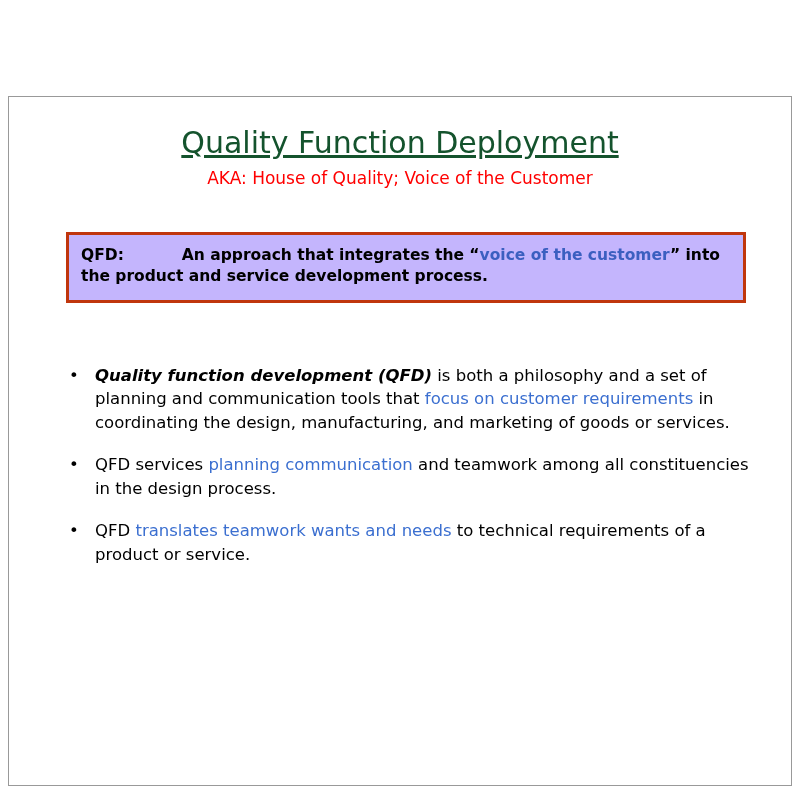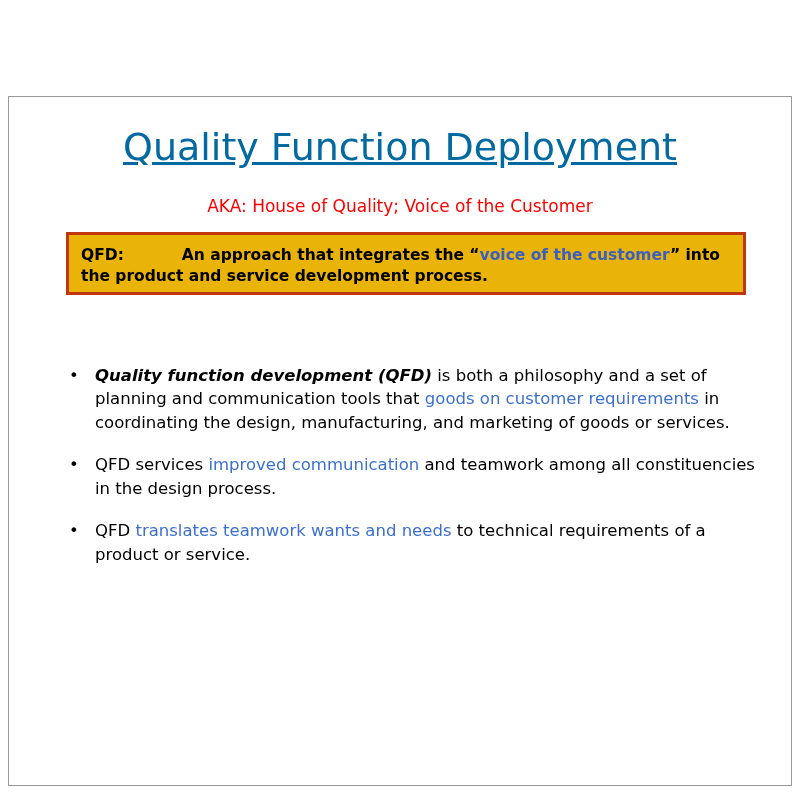--- a/index.html
+++ b/index.html
@@ -19,42 +19,42 @@
     left: 8px;
     top: 96px;
     width: 784px;
     height: 690px;
     border: 1px solid #999999;
     background: #ffffff;
     box-sizing: border-box;
   }
   .title {
     text-align: center;
-    font-size: 38px;
+    font-size: 30px;
     font-weight: normal;
-    color: #0369a1;
+    color: #14532d;
     text-decoration: underline;
     margin: 28px 0 0 0;
     letter-spacing: 0px;
   }
   .subtitle {
     text-align: center;
     font-size: 17px;
     color: #ff0000;
-    margin-top: 27px;
+    margin-top: 8px;
   }
   .callout {
     position: absolute;
     left: 57px;
     top: 135px;
     width: 680px;
     box-sizing: border-box;
     border: 3px solid #c0360d;
-    background: #eab308;
-    padding: 10px 12px 4px 12px;
+    background: #c4b5fd;
+    padding: 10px 12px 12px 12px;
   }
   .callout p {
     margin: 0;
     font-size: 15.5px;
     font-weight: bold;
     line-height: 1.38;
     color: #000000;
   }
   .callout .indent {
     display: inline-block;
@@ -103,26 +103,26 @@
   <div class="callout">
     <p>
       <span>QFD:</span><span class="indent"></span><span>An approach that integrates the “</span><span class="blue">voice of the customer</span><span>” into the product and service development process.</span>
     </p>
   </div>
 
   <div class="bullets">
 
     <div class="bullet">
       <span class="dot">•</span>
-      <span class="bi">Quality function development (QFD)</span><span> is both a philosophy and a set of planning and communication tools that </span><span class="link">goods on customer requirements</span><span> in coordinating the design, manufacturing, and marketing of goods or services.</span>
+      <span class="bi">Quality function development (QFD)</span><span> is both a philosophy and a set of planning and communication tools that </span><span class="link">focus on customer requirements</span><span> in coordinating the design, manufacturing, and marketing of goods or services.</span>
     </div>
 
     <div class="bullet">
       <span class="dot">•</span>
-      <span>QFD services </span><span class="link">improved communication</span><span> and teamwork among all constituencies in the design process.</span>
+      <span>QFD services </span><span class="link">planning communication</span><span> and teamwork among all constituencies in the design process.</span>
     </div>
 
     <div class="bullet">
       <span class="dot">•</span>
       <span>QFD </span><span class="link">translates teamwork wants and needs</span><span> to technical requirements of a product or service.</span>
     </div>
 
   </div>
 </div>
 

